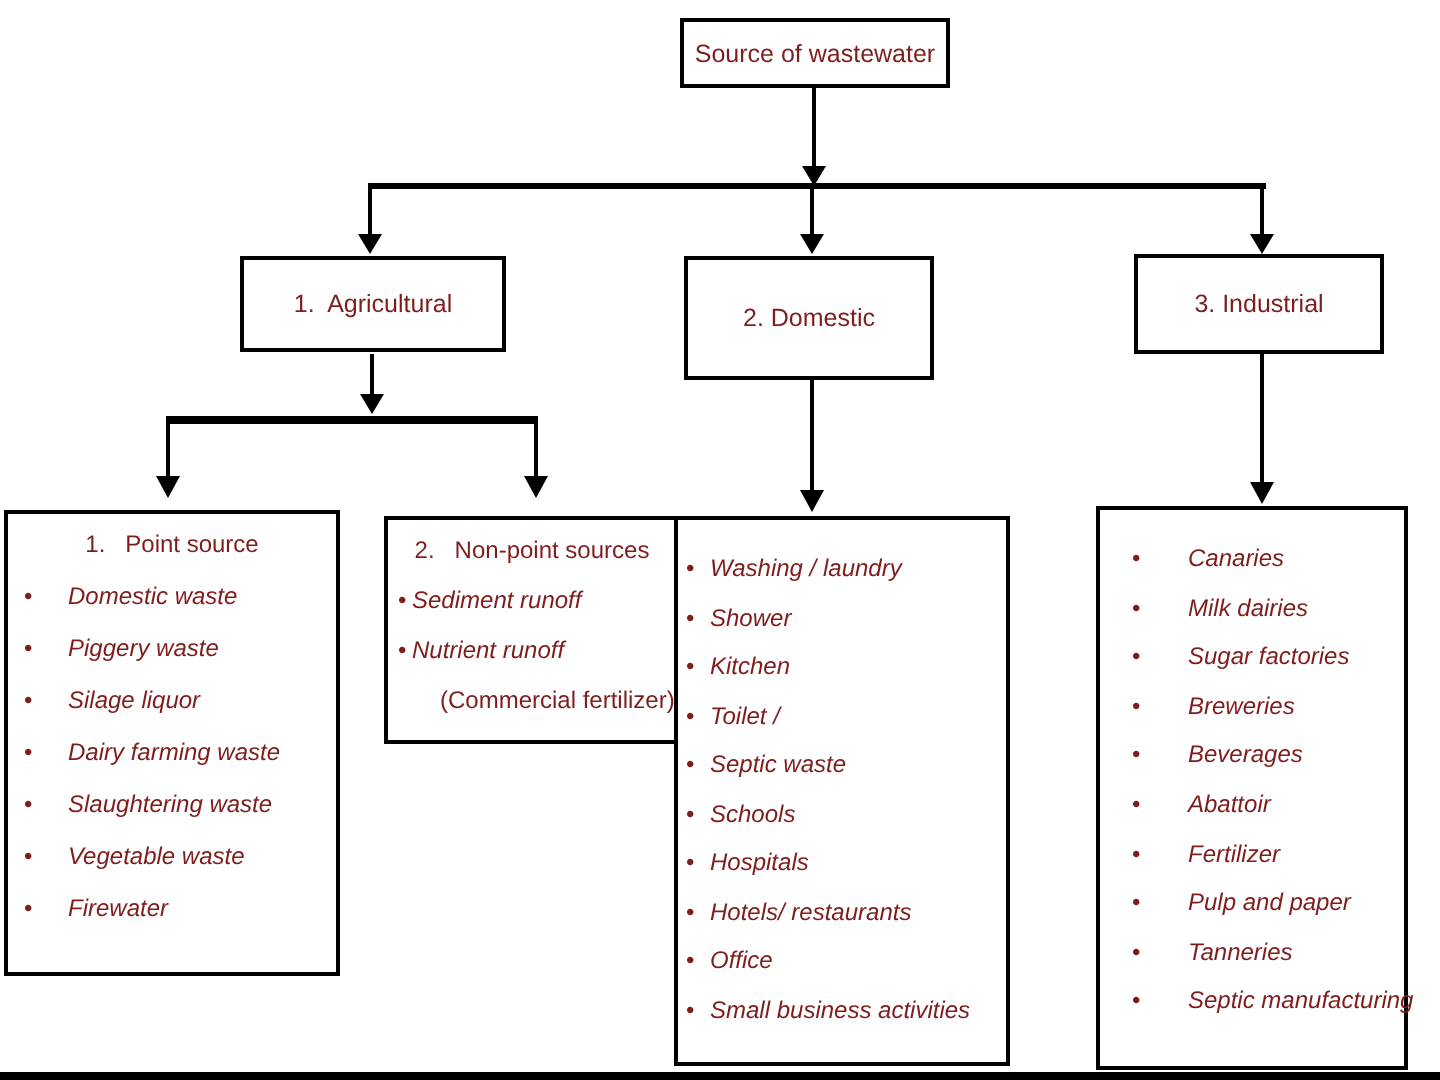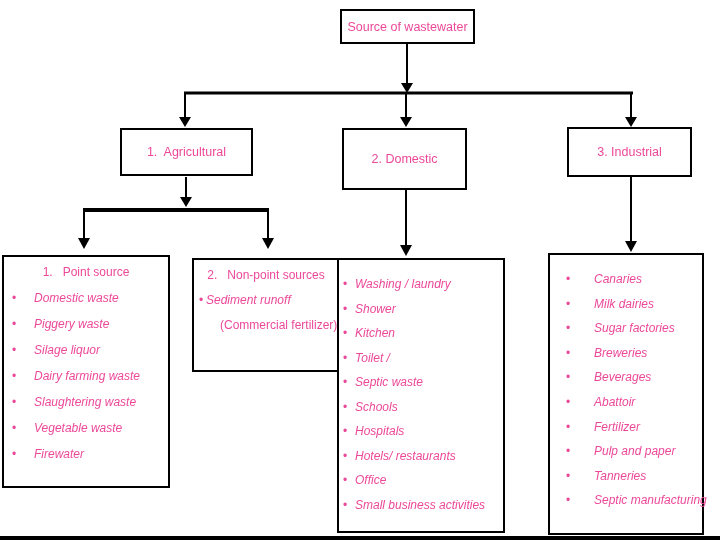--- a/index.html
+++ b/index.html
@@ -1,18 +1,18 @@
 <!DOCTYPE html>
 <html><head>
 <meta charset="utf-8">
 <style>
   html,body{margin:0;padding:0;background:#fff;}
   .canvas{
     position:relative;width:720px;height:540px;background:#ffffff;overflow:hidden;
-    font-family:"Liberation Sans", sans-serif;color:#ec4899;
+    font-family:"Liberation Sans", sans-serif;color:#7f1d1d;
   }
   svg.connectors{position:absolute;left:0;top:0;width:720px;height:540px;}
   .box{
     position:absolute;border:2px solid #000;background:#fff;
     display:flex;align-items:center;justify-content:center;
     font-size:12.5px;white-space:pre;box-sizing:border-box;
   }
   .panel{
     position:absolute;border:2px solid #000;background:#fff;box-sizing:border-box;
     font-size:12px;
@@ -99,20 +99,21 @@
       <li>Slaughtering waste</li>
       <li>Vegetable waste</li>
       <li>Firewater</li>
     </ul>
   </div>
 
   <div class="panel nonpoint" style="left:180px;top:258px;width:148px;height:114px;margin-left:12px;">
     <div class="panel-title">2.   Non-point sources</div>
     <ul class="items">
       <li>Sediment runoff</li>
+      <li>Nutrient runoff</li>
     </ul>
     <div class="nonpoint-note">(Commercial fertilizer)</div>
   </div>
 
   <div class="panel domestic" style="left:337px;top:258px;width:168px;height:275px;padding-top:12px;">
     <ul class="items" style="margin-top:0;">
       <li>Washing / laundry</li>
       <li>Shower</li>
       <li>Kitchen</li>
       <li>Toilet /</li>

